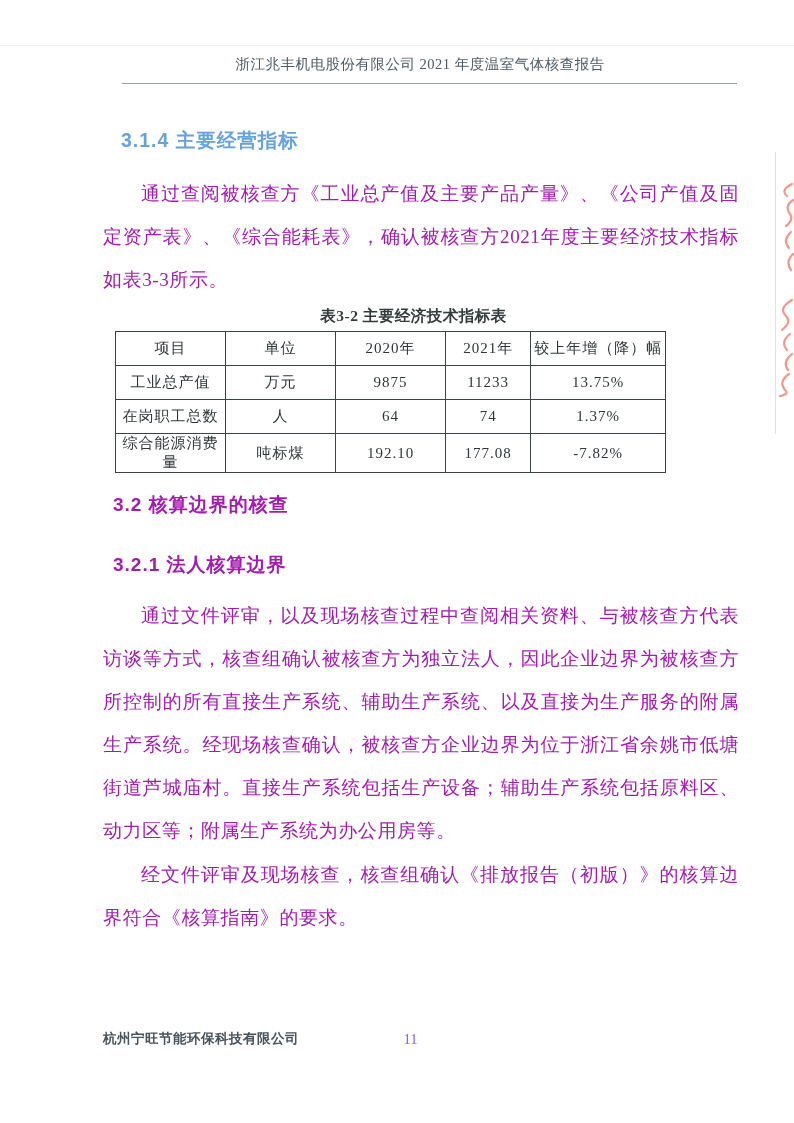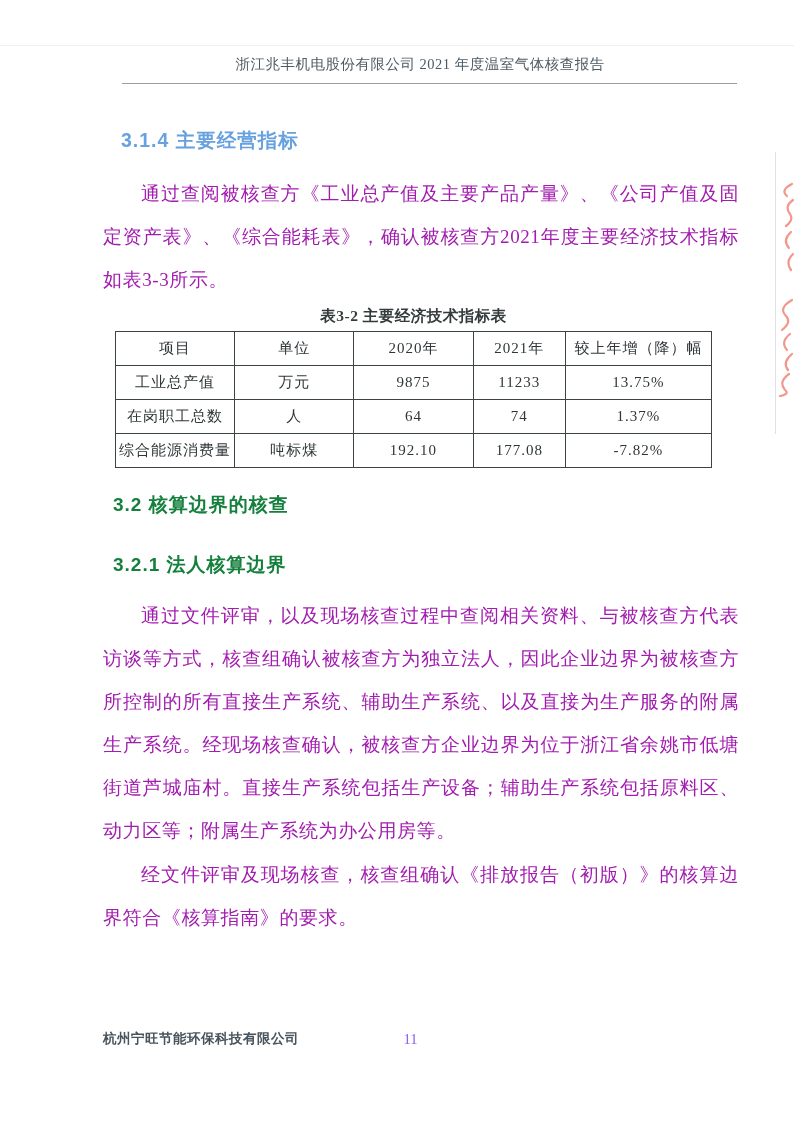--- a/index.html
+++ b/index.html
@@ -39,21 +39,21 @@
   .h-blue {
     top: 127px; left: 121px;
     font-size: 19.5px; font-weight: bold;
     color: #68a2de;
     letter-spacing: 1px;
     font-family: "Liberation Sans", "DejaVu Sans", sans-serif;
   }
   .h-dark {
     left: 113px;
     font-size: 19px; font-weight: bold;
-    color: #15803d;
+    color: #a21caf;
     letter-spacing: 1px;
     font-family: "Liberation Sans", "DejaVu Sans", sans-serif;
   }
   .h-32  { top: 492px; }
   .h-321 { top: 552px; }
 
   
   .para {
     left: 103px; width: 636px;
     font-size: 19px;
@@ -73,21 +73,21 @@
     top: 306px; left: 115px; width: 597px;
     text-align: center;
     font-size: 15.5px;
     font-weight: bold;
     letter-spacing: 0.5px;
     color: #343b3d;
   }
   table.data-table {
     top: 331px; left: 115px;
     position: absolute;
-    width: 597px;
+    width: 551px;
     border-collapse: collapse;
     table-layout: fixed;
     font-size: 15px;
     color: #2f3638;
     padding-left: 20px;
   }
   table.data-table th, table.data-table td {
     border: 1.4px solid #3c4345;
     height: 33px;
     text-align: center;

